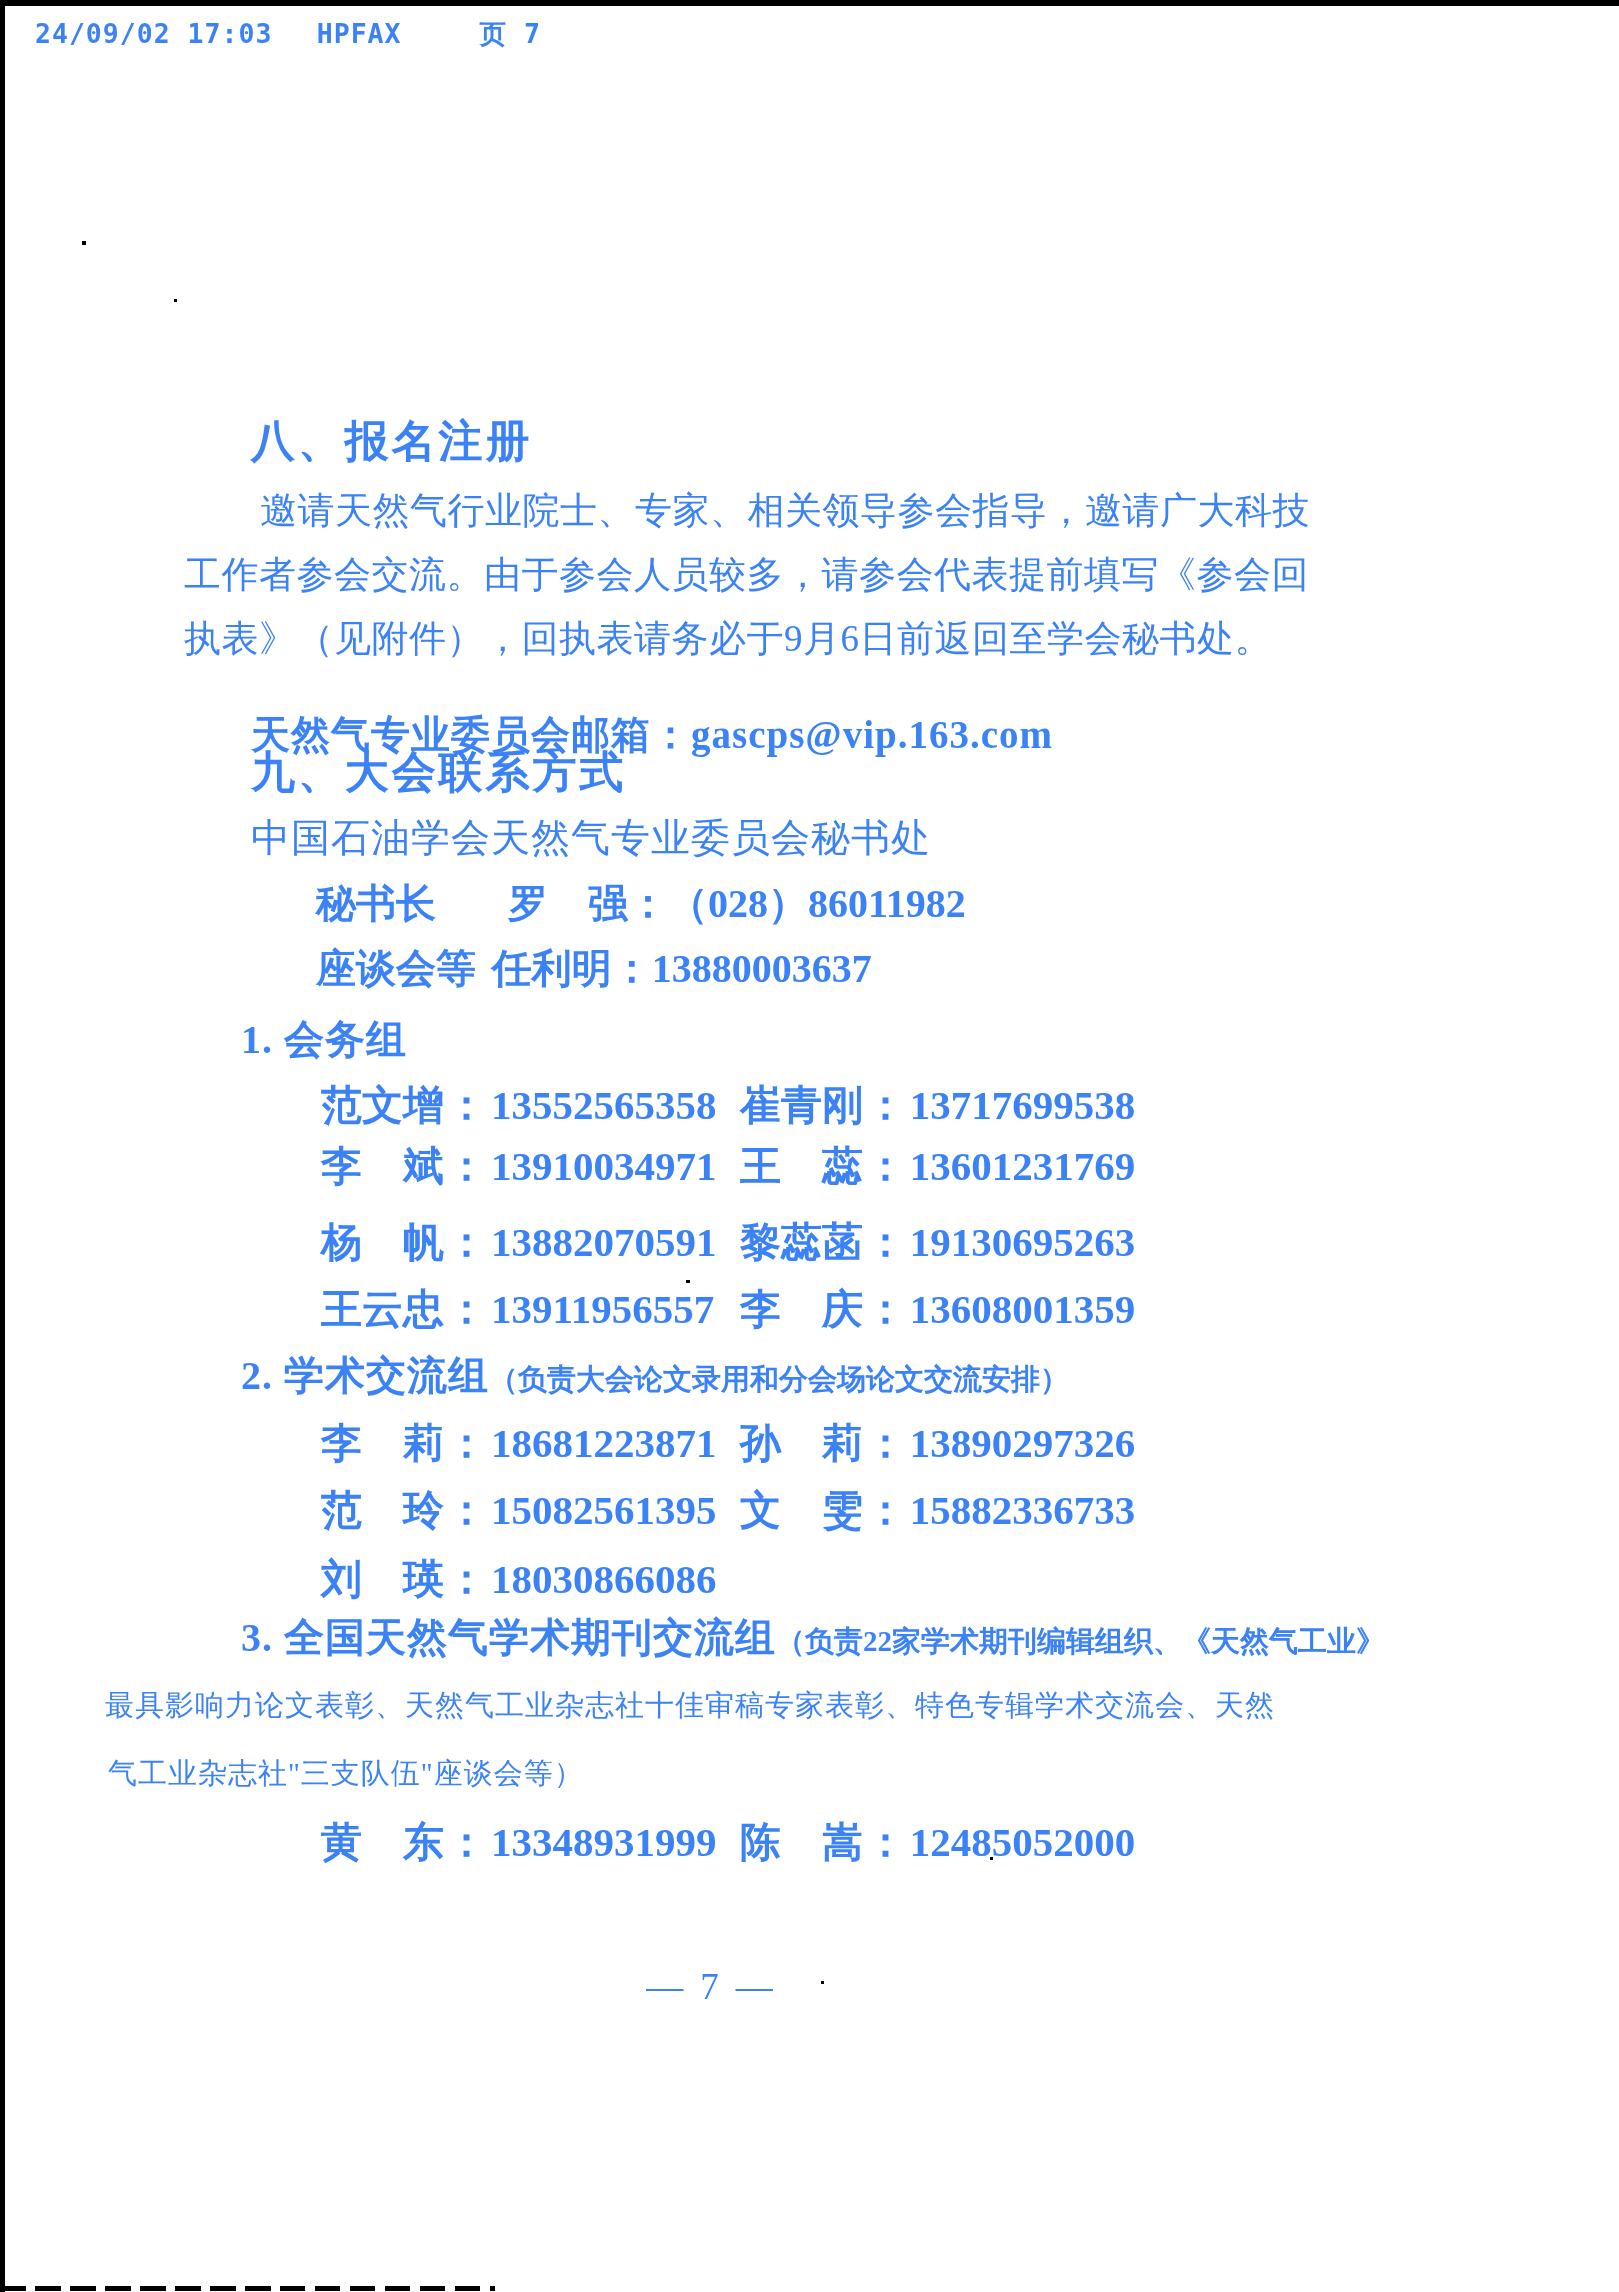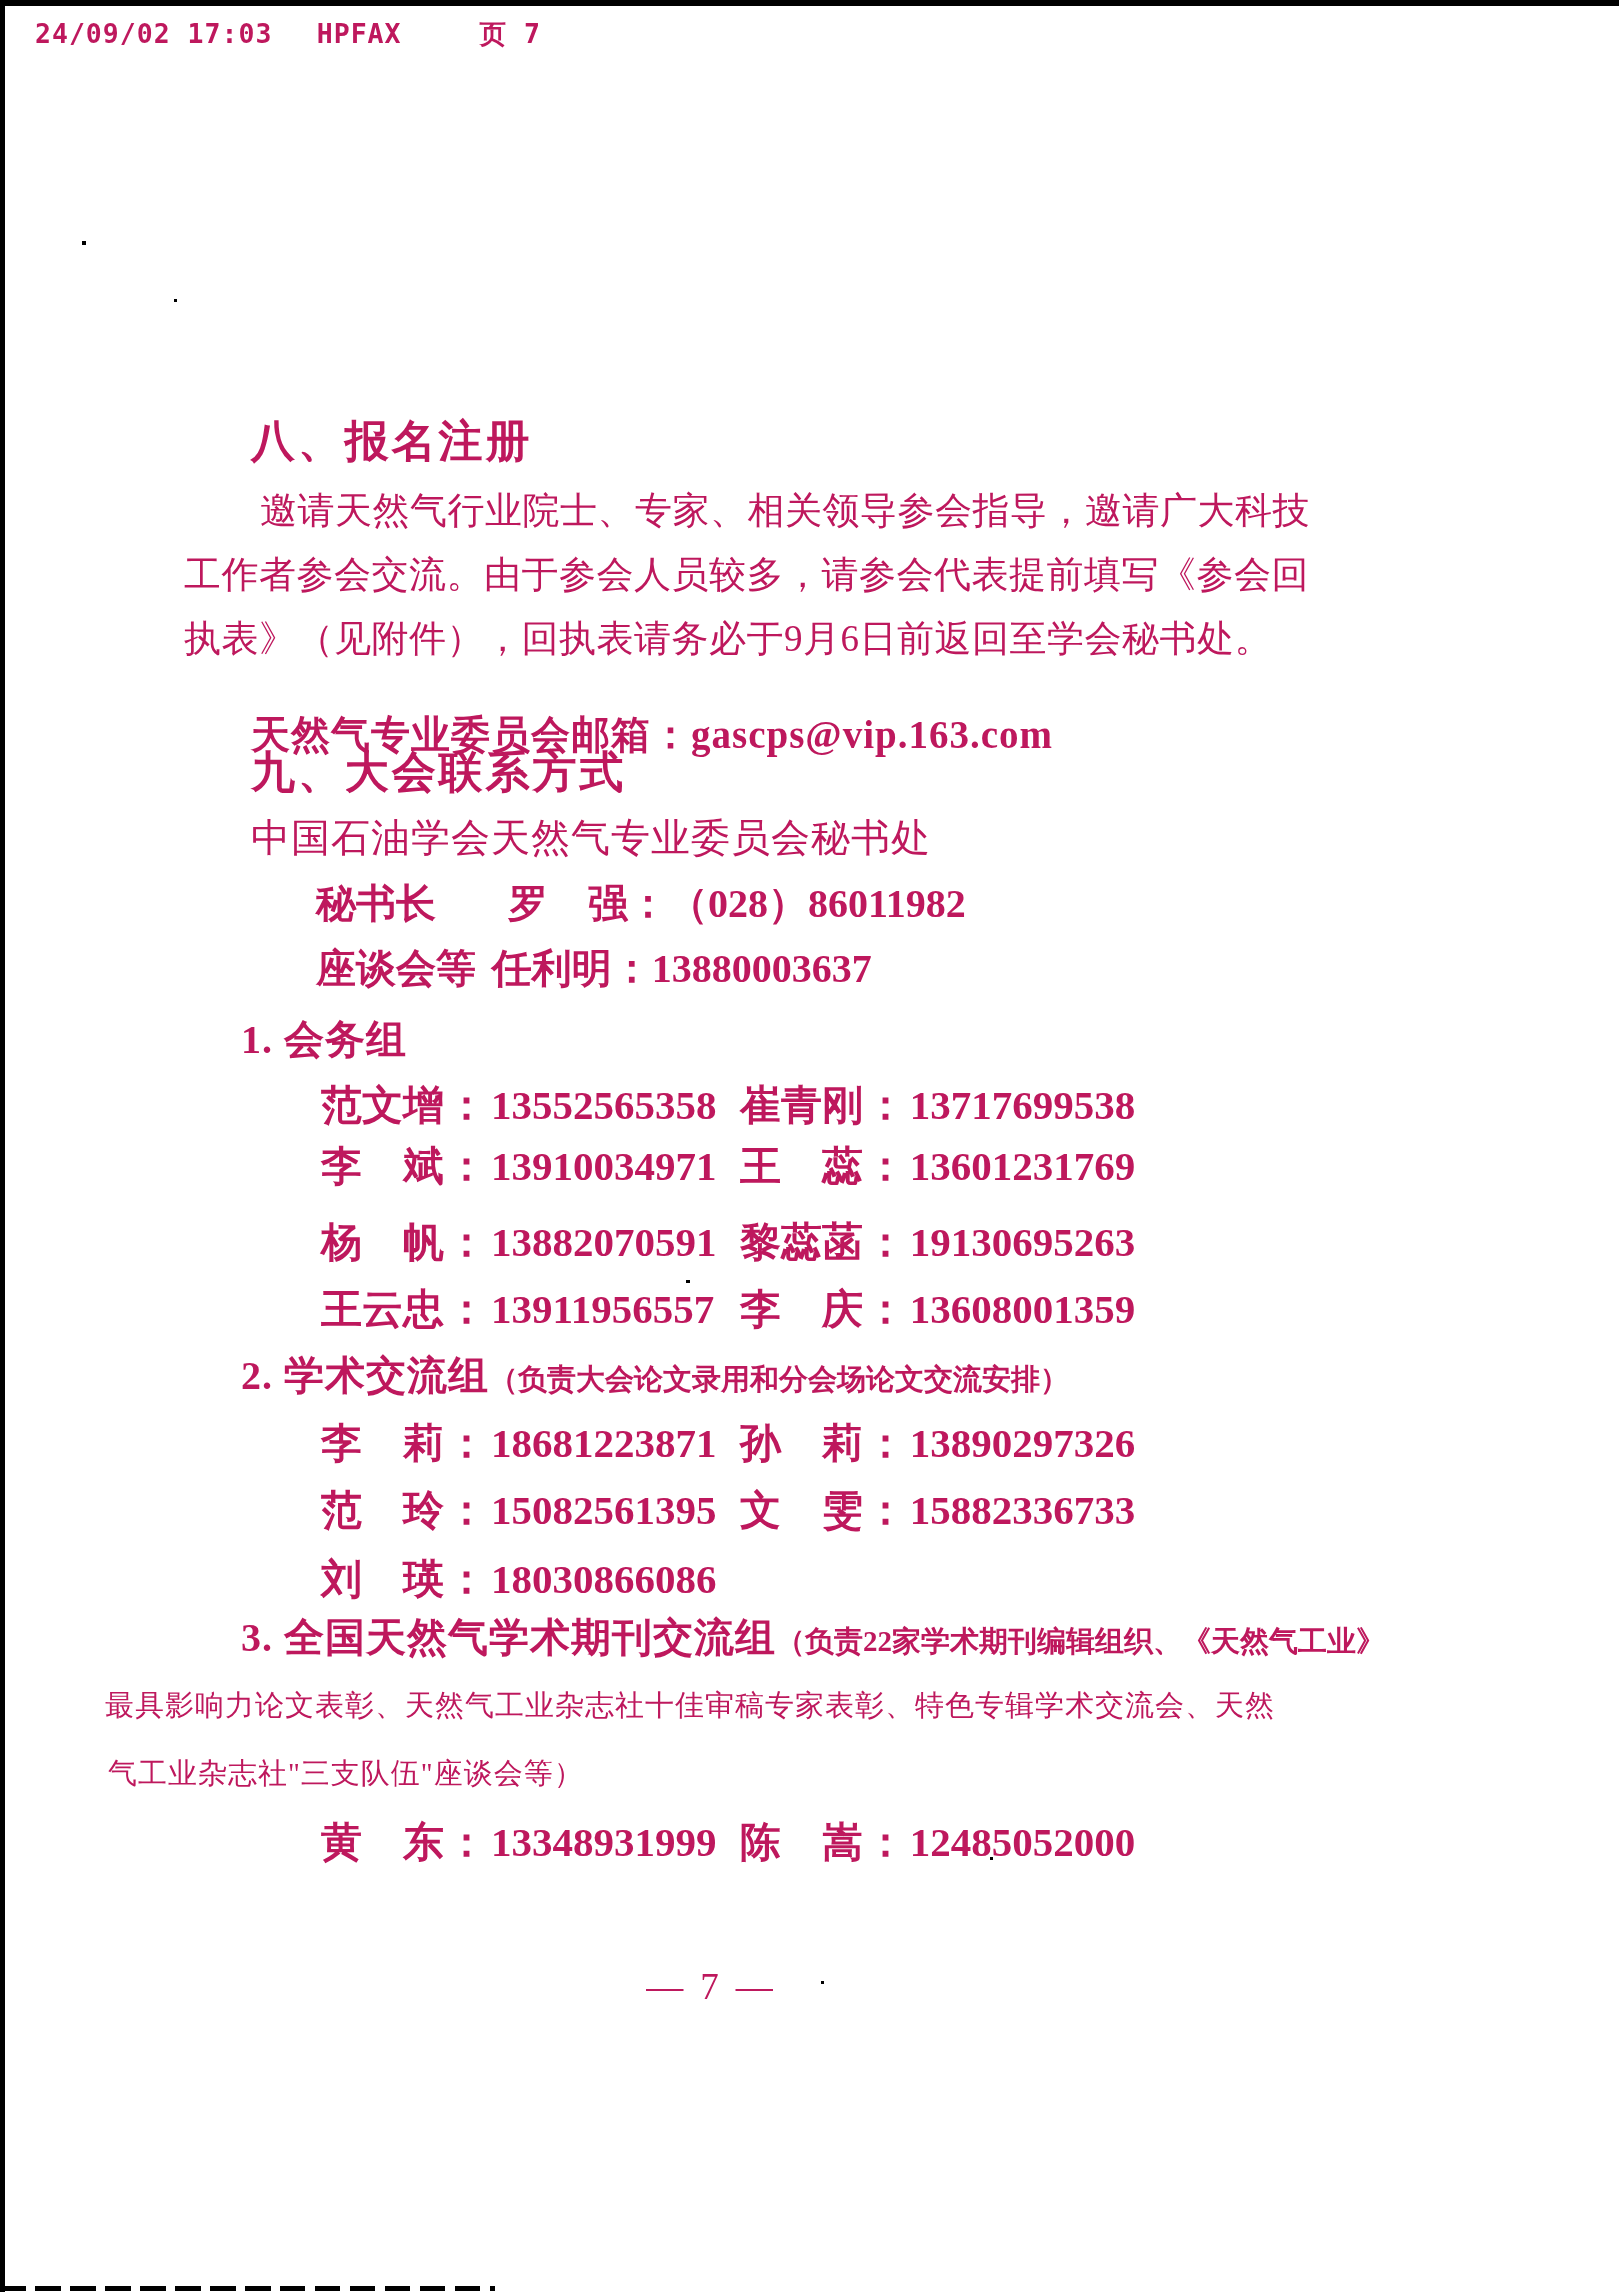--- a/index.html
+++ b/index.html
@@ -1,16 +1,16 @@
 <!DOCTYPE html>
 <html><head>
 <meta charset="utf-8">
 <style>
   html,body{margin:0;padding:0;background:#fff;}
-  #page{position:relative;width:1619px;height:2293px;background:#ffffff;overflow:hidden;color:#be185d;}
+  #page{position:relative;width:1619px;height:2293px;background:#ffffff;overflow:hidden;color:#3b82f6;}
 
   
   .border-top{position:absolute;top:0;left:0;width:100%;height:5.9px;background:#000;}
   .border-left{position:absolute;top:0;left:0;width:4.9px;height:100%;background:#000;}
   .border-bottom{position:absolute;left:0;bottom:2px;width:495px;height:4.9px;
     background:repeating-linear-gradient(90deg,#000 0 25.5px,transparent 25.5px 35px);}
 
   .speck{position:absolute;background:#000;}
   .sp1{left:82px;top:241px;width:3.9px;height:3.9px;}
   .sp2{left:174px;top:299px;width:2.9px;height:2.9px;}

